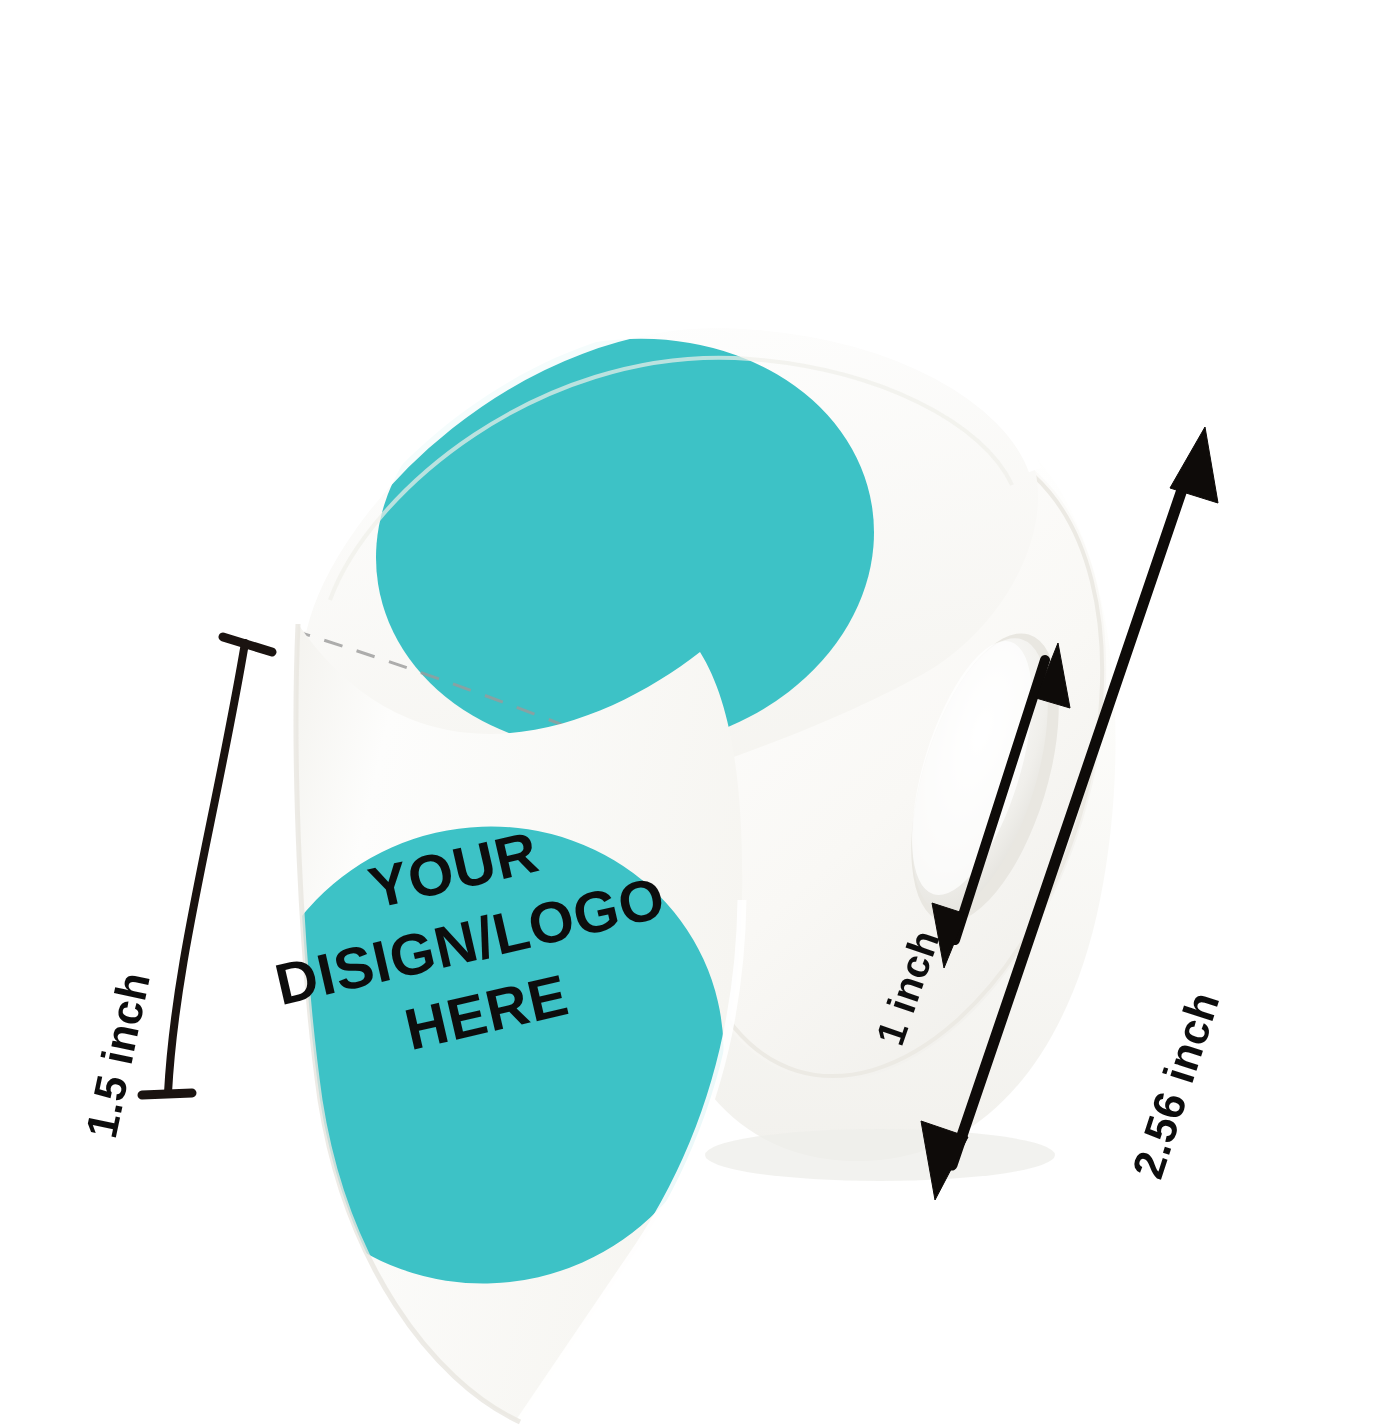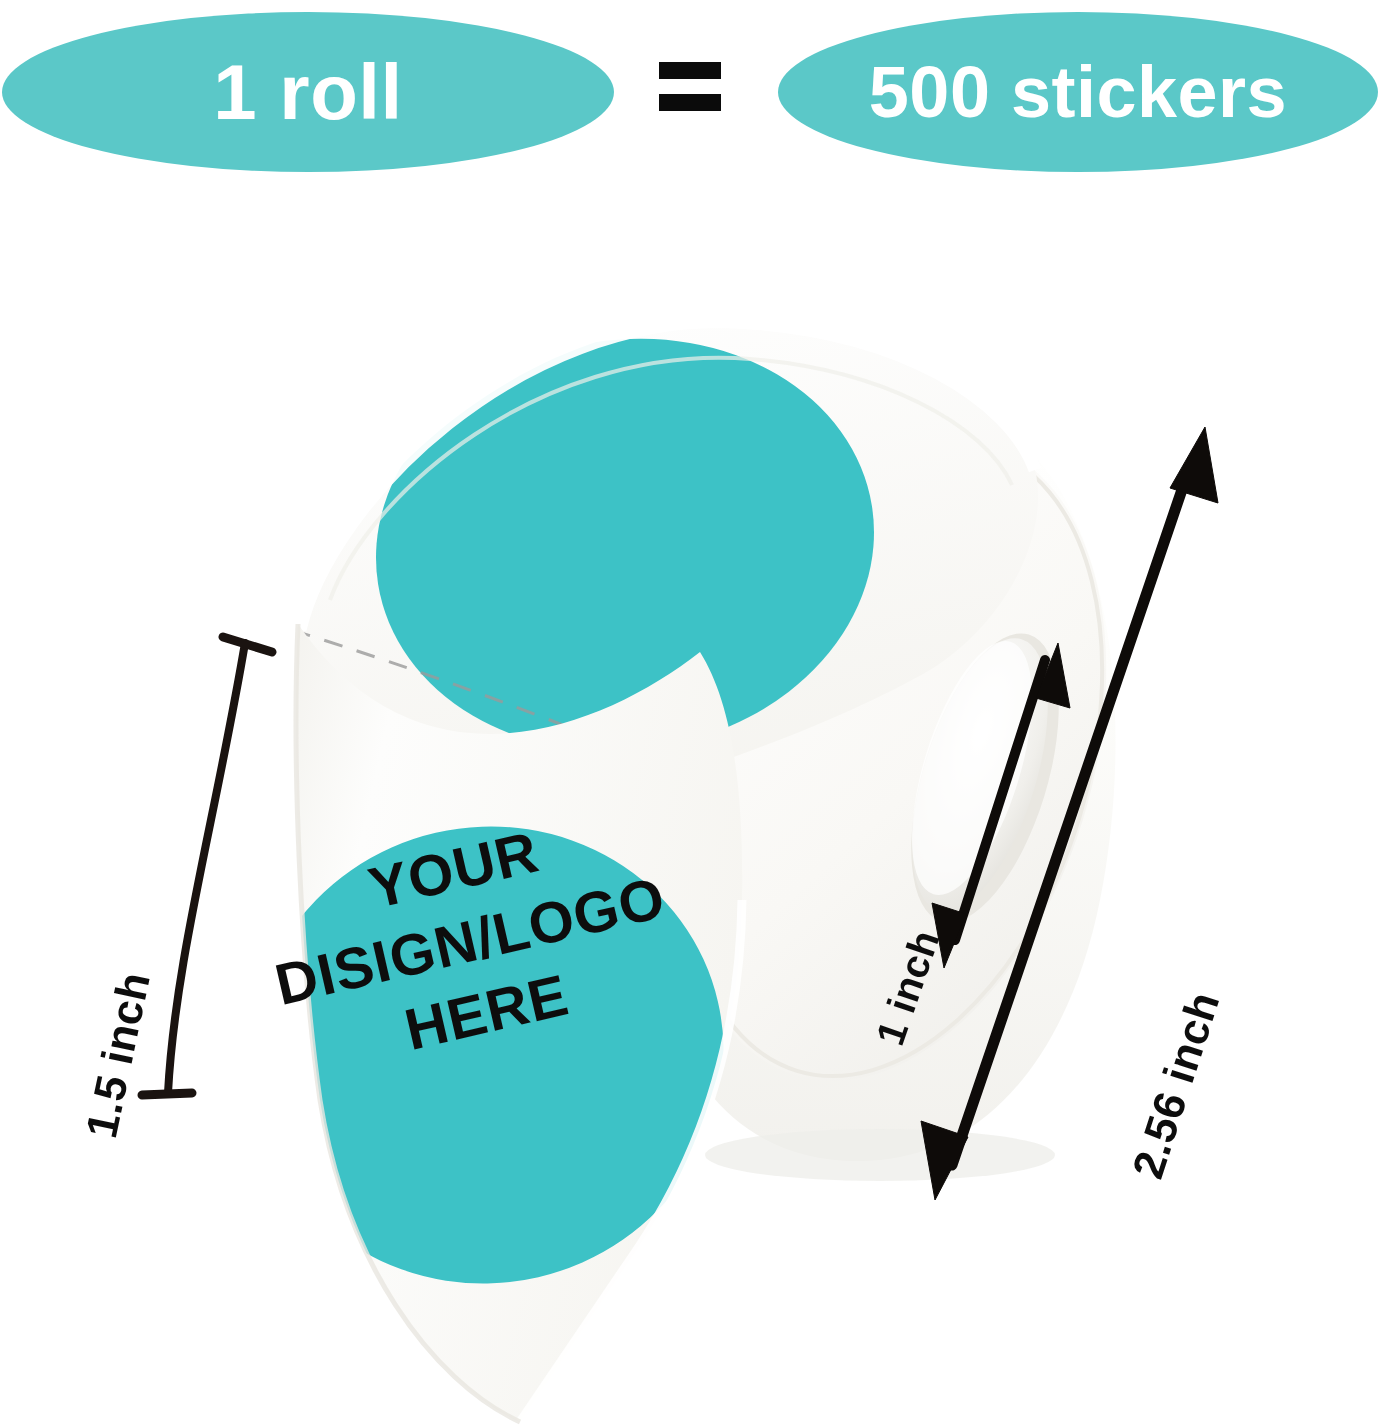--- a/index.html
+++ b/index.html
@@ -121,35 +121,20 @@
     text-align: center;
     transform: rotate(-72deg);
     transform-origin: center center;
   }
 </style>
 </head>
 <body>
 
 <div id="stage">
 
-  <div id="header-banner">
-
-    <div class="badge" id="badge-roll" style="background:#5bc8c8;">
-      <span class="badge-text">1 roll</span>
-    </div>
-
-    <div id="equals-sign">
-      <div class="eq-bar top"></div>
-      <div class="eq-bar bottom"></div>
-    </div>
-
-    <div class="badge" id="badge-stickers" style="background:#5bc8c8;">
-      <span class="badge-text">500 stickers</span>
-    </div>
-  </div>
 
   <div id="product-photo">
 
     <svg id="photo-svg" width="1379" height="1226" viewBox="0 0 1379 1226">
       <defs>
         <linearGradient id="rollFaceGrad" x1="0" y1="0" x2="1" y2="1">
           <stop offset="0%" stop-color="#ffffff"></stop>
           <stop offset="55%" stop-color="#f9f8f5"></stop>
           <stop offset="100%" stop-color="#efeeea"></stop>
         </linearGradient>

